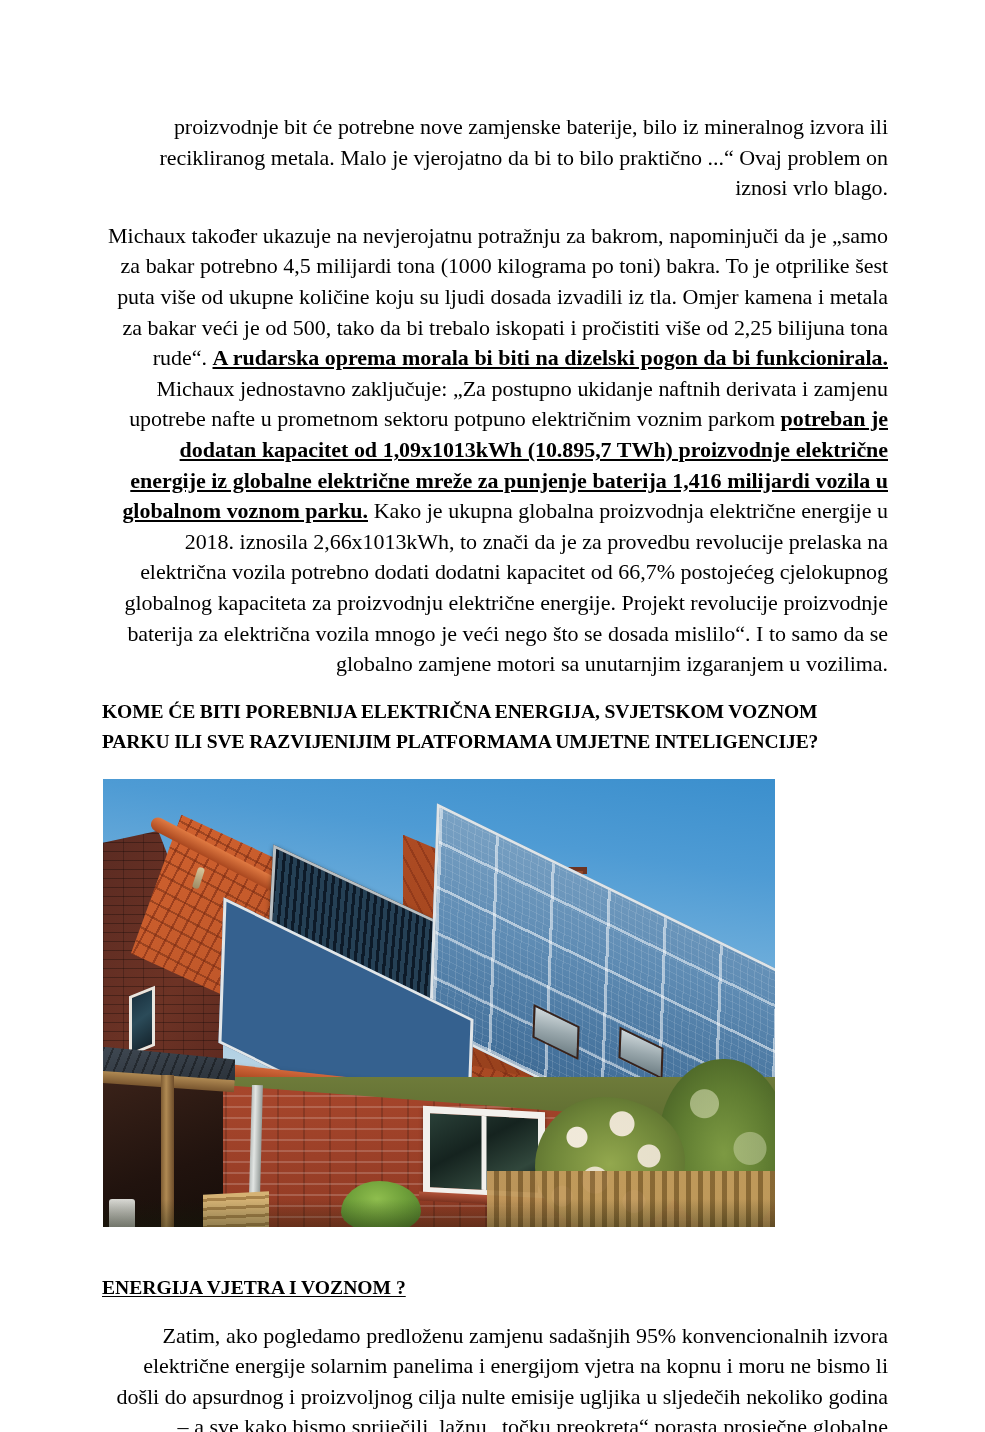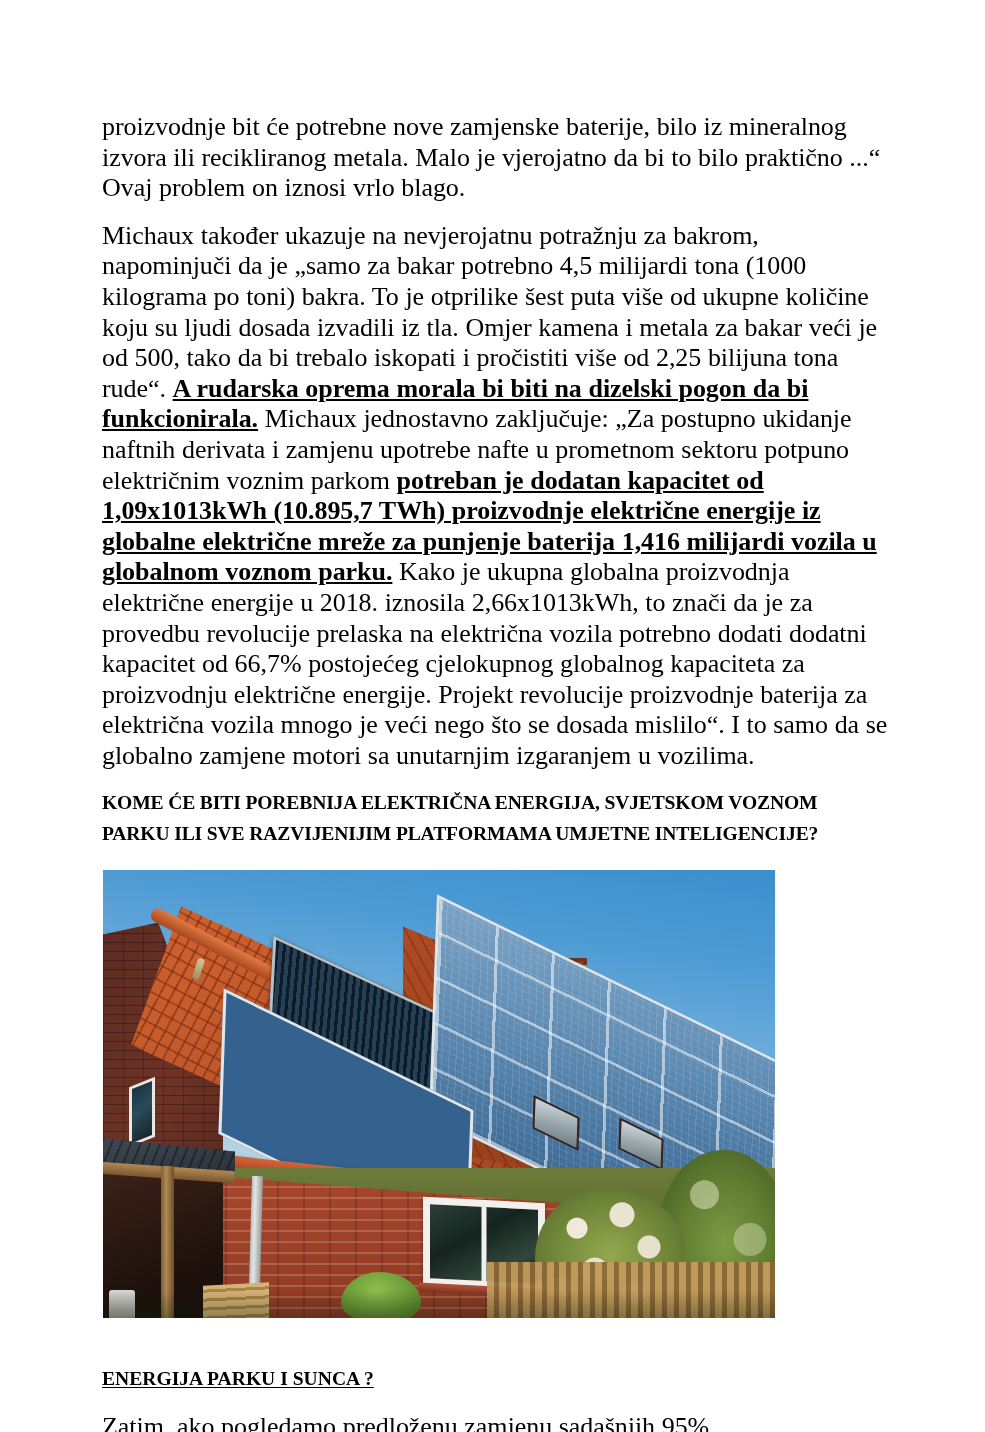--- a/index.html
+++ b/index.html
@@ -22,23 +22,23 @@
     box-sizing: border-box;
   }
   .content {
     position: absolute;
     left: 102px;
     top: 112px;
     width: 786px;
   }
   p.para {
     margin: 0 0 17px 0;
-    font-size: 26px;
+    font-size: 22px;
     line-height: 30.6px;
-    text-align: left;
+    text-align: right;
     letter-spacing: -0.05px;
     word-spacing: 0.2px;
   }
   p.para:last-child { margin-bottom: 16px; }
   .bu {
     font-weight: bold;
     text-decoration: underline;
     text-underline-offset: 2px;
   }
   h2.section-heading {
@@ -514,20 +514,20 @@
 
         <div class="pallet"></div>
         <div class="bin"></div>
         <div class="fence"></div>
         <div class="shadow-bottom"></div>
       </div>
     </figure>
 
     <div style="height:46px"></div>
 
-    <h3 class="sub-heading">ENERGIJA PARKU I SUNCA ?</h3>
+    <h3 class="sub-heading">ENERGIJA VJETRA I VOZNOM ?</h3>
 
     <div class="spacer-after-heading"></div>
 
     <p class="para"><span>Zatim, ako pogledamo predloženu zamjenu sadašnjih 95% konvencionalnih izvora električne energije solarnim panelima i energijom vjetra na kopnu i moru ne bismo li došli do apsurdnog i proizvoljnog cilja nulte emisije ugljika u sljedečih nekoliko godina – a sve kako bismo spriječili, lažnu „točku preokreta“ porasta prosječne globalne temperature od 1,5 stupnja Celsijusa (o čemu je govorio AL Gore, a što je samo po sebi apsurdna ideja) – računica tada postaje još apsurdnija. </span><span class="bu">Glavni problem vjetroelektrana i solarnih farmi je činjenica da</span></p>
 
   </div>
 </div>
 
 </body></html>

